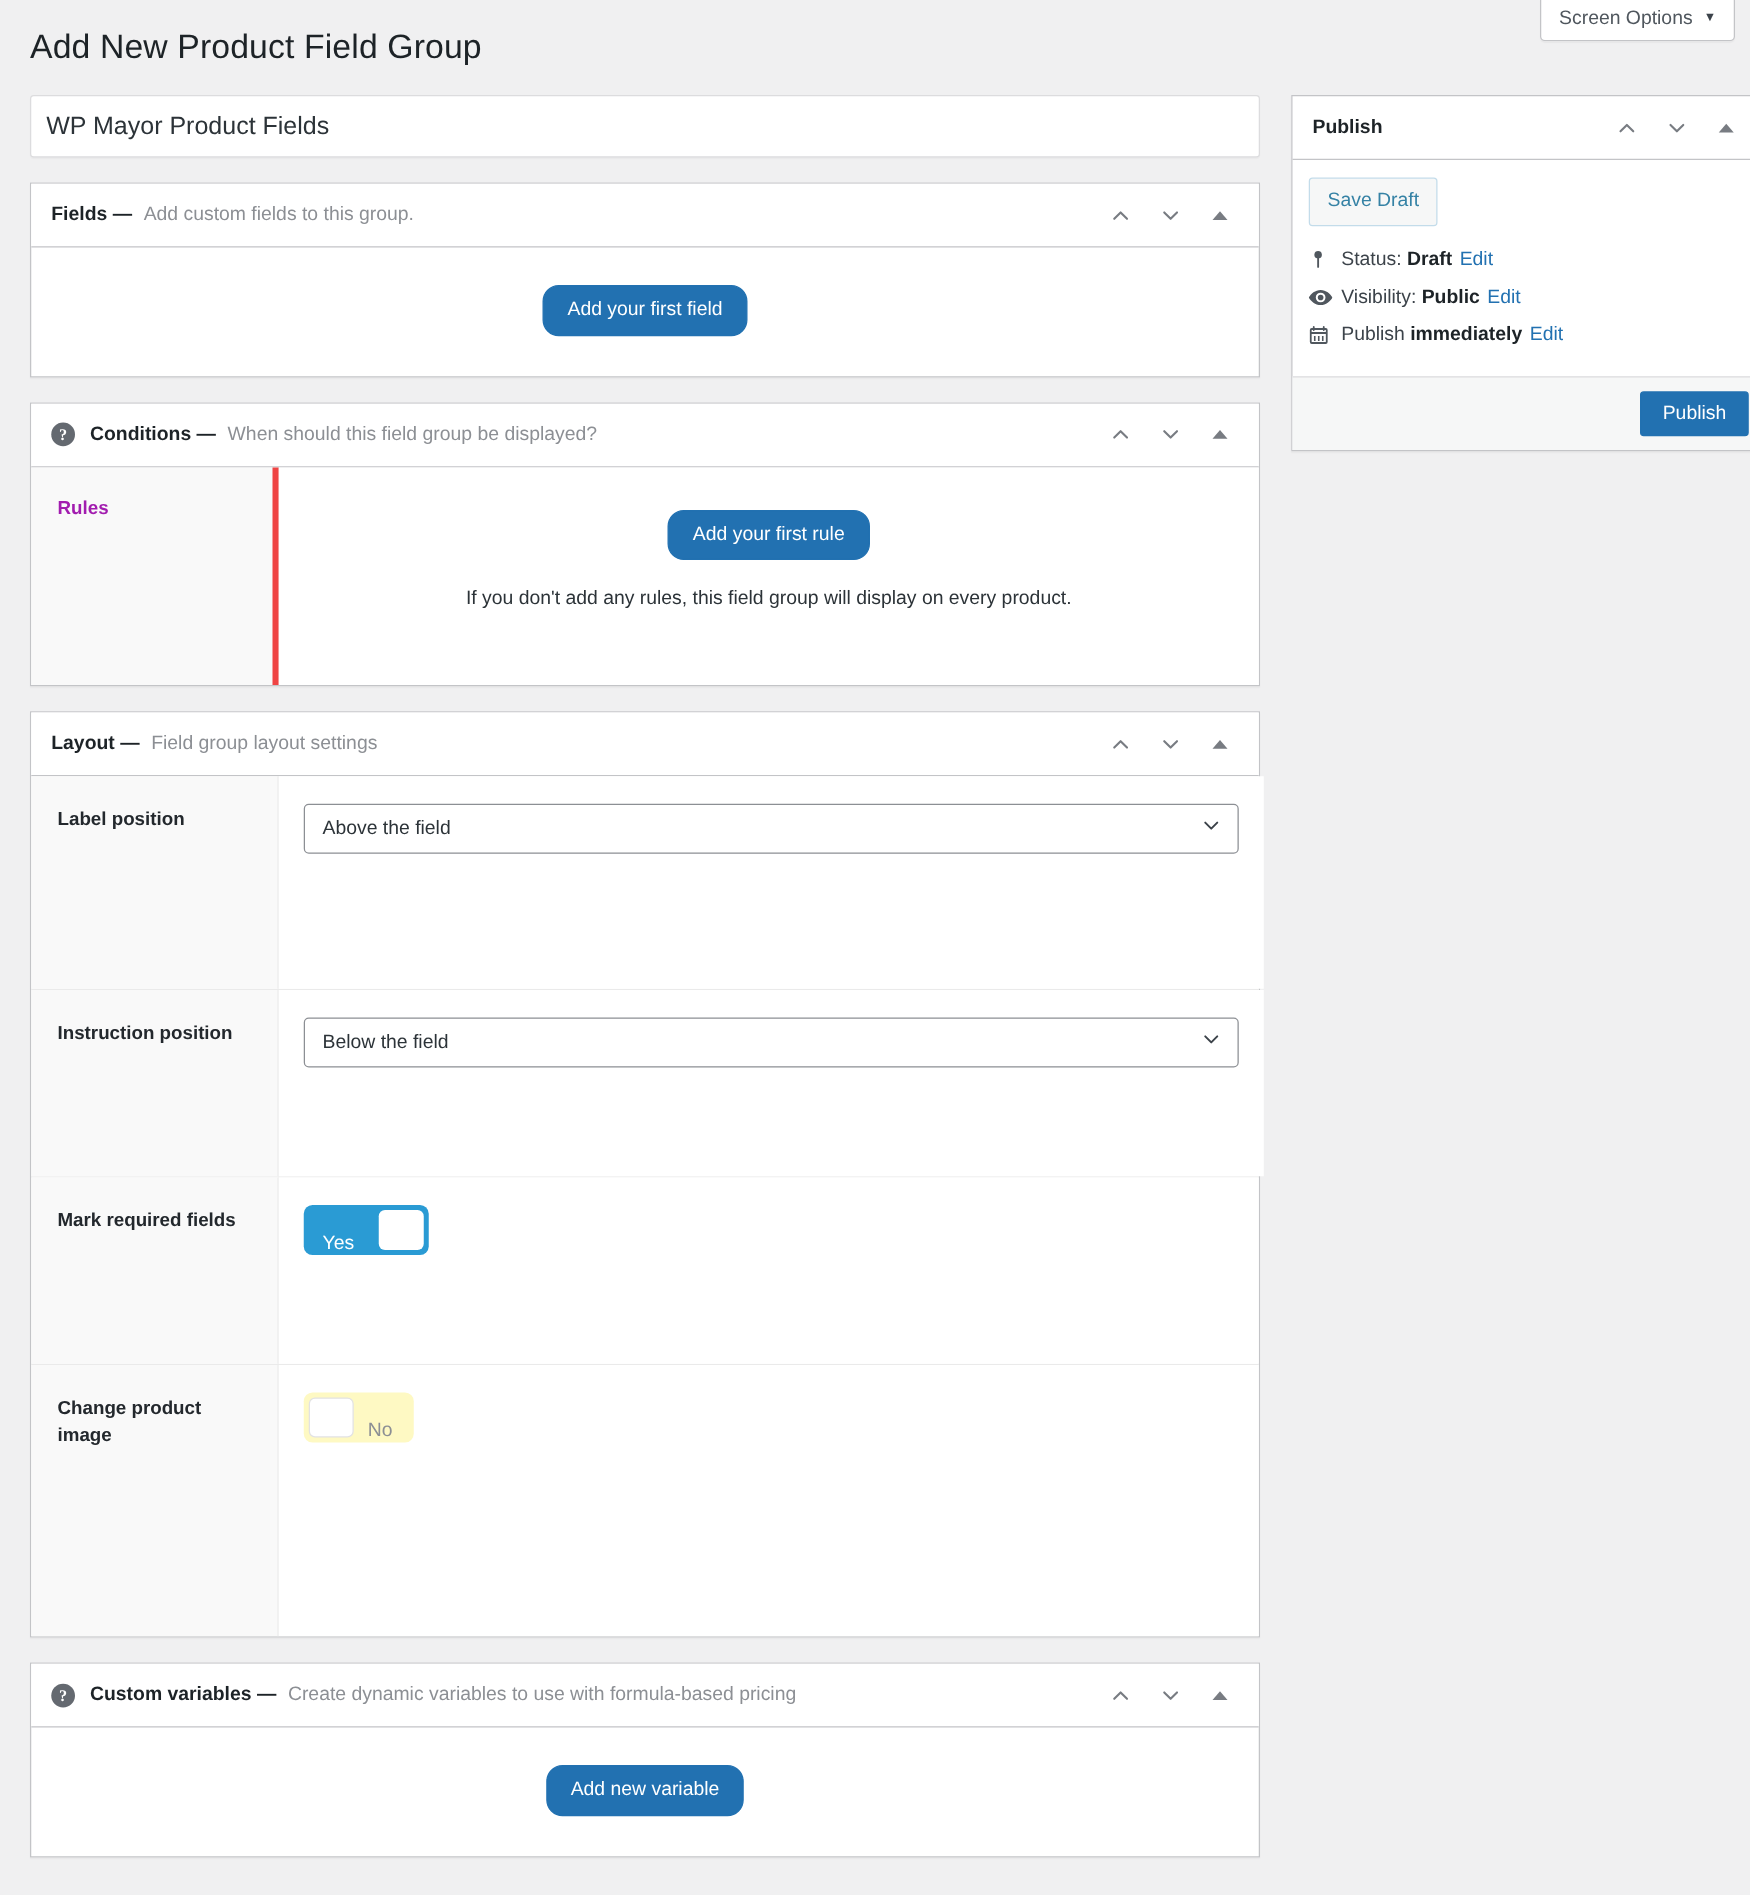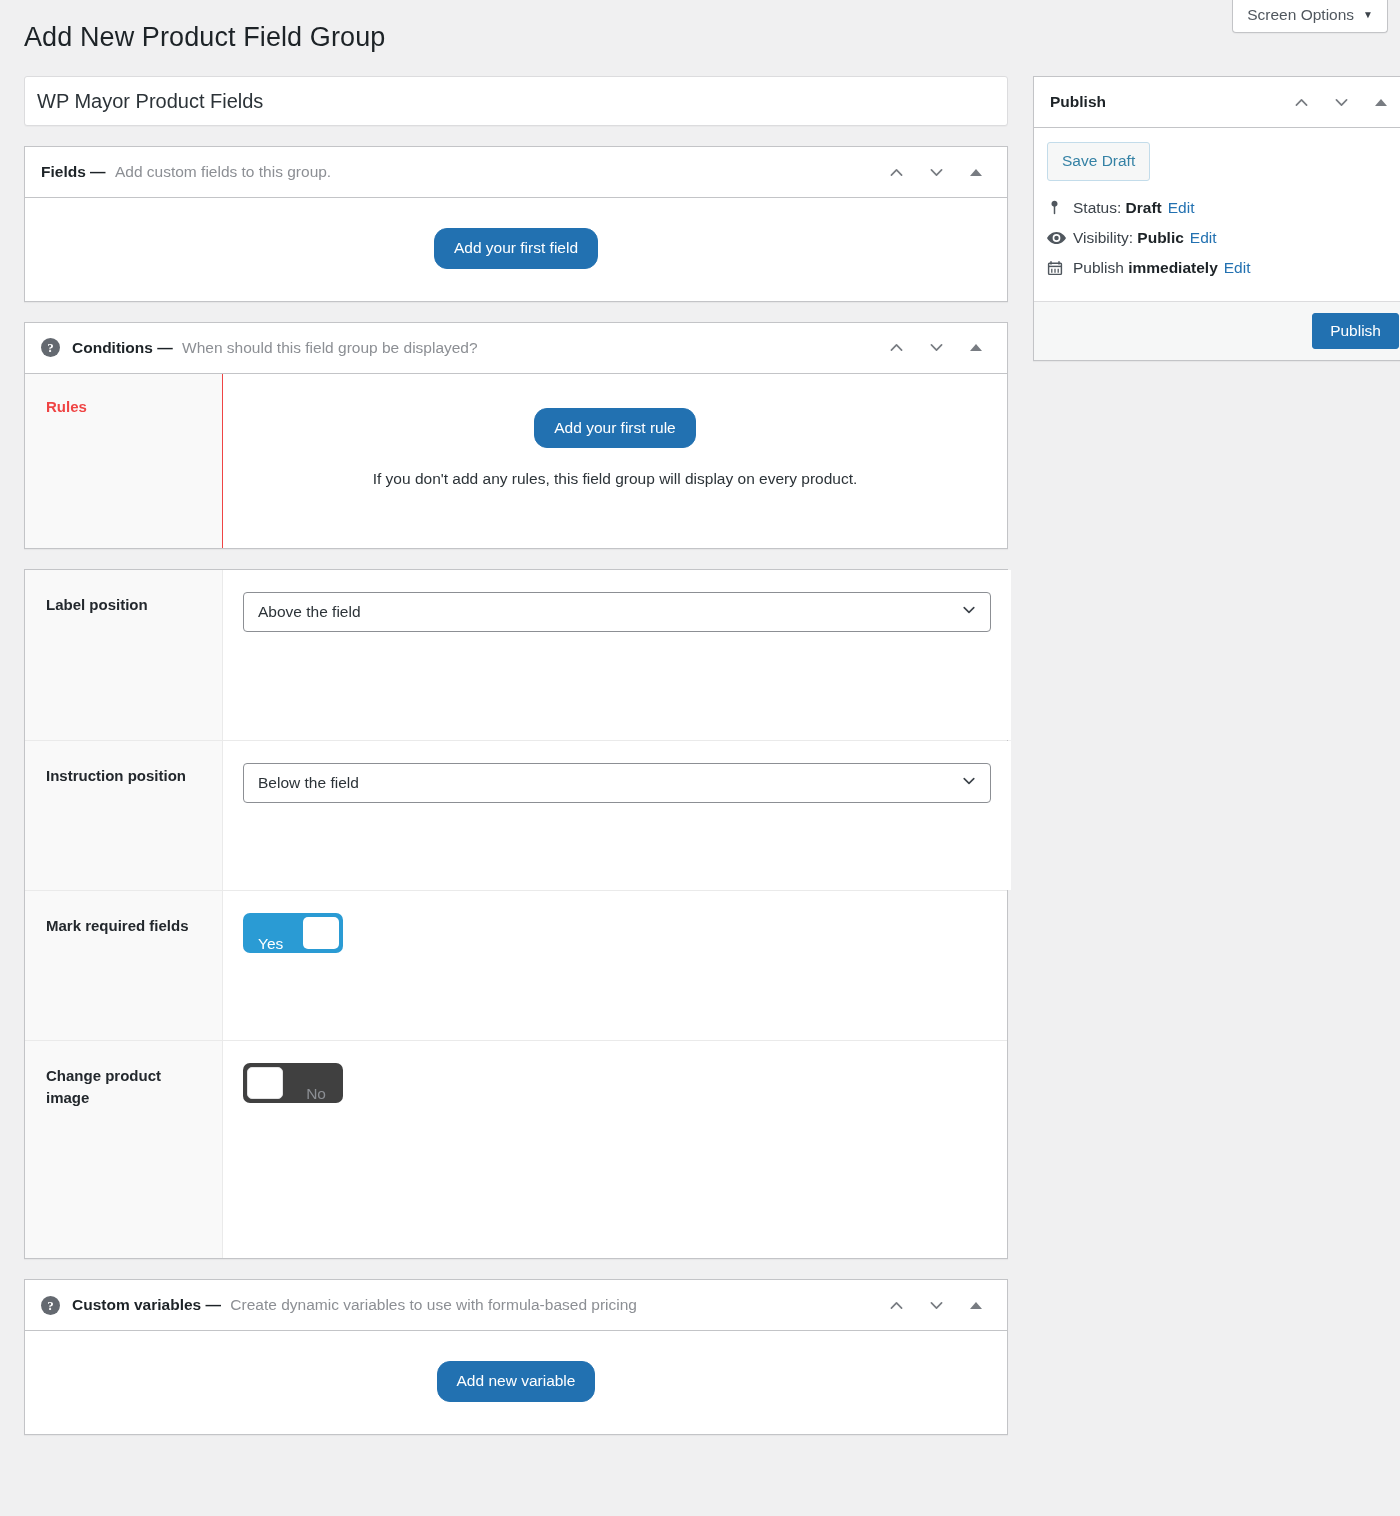--- a/index.html
+++ b/index.html
@@ -157,37 +157,37 @@
   .toggle.on {
     background: #2a9bd4; width: 100px;
     justify-content: flex-start; padding-left: 15px;
     color: #fff; font-size: 15.5px;
   }
   .toggle.on .knob {
     position: absolute; right: 4px; top: 4px;
     width: 36px; height: 32px; background: #fff; border-radius: 5px;
   }
   .toggle.off {
-    background: #404040; width: 100px;
+    background: #fef9c3; width: 88px;
     justify-content: flex-end; padding-right: 17px;
     color: #8c8f94; font-size: 15.5px;
   }
   .toggle.off .knob {
     position: absolute; left: 4px; top: 4px;
     width: 36px; height: 32px; background: #fff; border-radius: 5px;
     border: 1px solid #e2e2e3;
   }
 
   
   .rules-row { display: flex; }
   .rules-label {
     width: 198px; flex: none; background: #f9f9f9;
-    border-right: 1px solid #ef4444;
+    border-right: 5px solid #ef4444;
     padding: 24px 18px 24px 21px;
-    font-size: 15px; font-weight: 700; color: #ef4444;
+    font-size: 15px; font-weight: 700; color: #a21caf;
   }
   .rules-body { flex: 1; background: #fff; padding: 34px 20px 60px; text-align: center; }
   .rules-note { margin-top: 22px; font-size: 15.5px; color: #2c3338; }
 
   
   .publish-box {
     background: #fff; border: 1px solid #c3c4c7;
     box-shadow: 0 1px 1px rgba(0,0,0,.04);
   }
   .publish-head {
@@ -291,20 +291,42 @@
           <div class="rules-label">Rules</div>
           <div class="rules-body">
             <span class="btn-primary">Add your first rule</span>
             <div class="rules-note">If you don't add any rules, this field group will display on every product.</div>
           </div>
         </div>
       </div>
     </div>
 
     <div class="postbox">
+      <div class="pb-head">
+        <span class="pb-title">
+          <span>Layout</span>
+          <span class="dash">—</span>
+          <span class="pb-sub">Field group layout settings</span>
+        </span>
+        <span class="pb-ctrls">
+          <span class="ic">
+              <svg width="17" height="17" viewBox="0 0 20 20">
+                <path d="M4 13l6-6 6 6" fill="none" stroke="#787c82" stroke-width="2" stroke-linecap="round" stroke-linejoin="round"></path>
+              </svg>
+            </span>
+          <span class="ic">
+              <svg width="17" height="17" viewBox="0 0 20 20">
+                <path d="M4 7l6 6 6-6" fill="none" stroke="#787c82" stroke-width="2" stroke-linecap="round" stroke-linejoin="round"></path>
+              </svg>
+            </span>
+          <span class="ic">
+              <span class="tri"></span>
+            </span>
+        </span>
+      </div>
       <div class="pb-body">
 
         <div class="field-row row-h-tall">
           <div class="field-label">Label position</div>
           <div class="field-ctrl">
             <div class="wp-select">
               <span>Above the field</span>
               <span class="chev"><svg width="16" height="16" viewBox="0 0 20 20">
                     <path d="M4 7l6 6 6-6" fill="none" stroke="#3c434a" stroke-width="2" stroke-linecap="round" stroke-linejoin="round"></path>
                   </svg></span>

